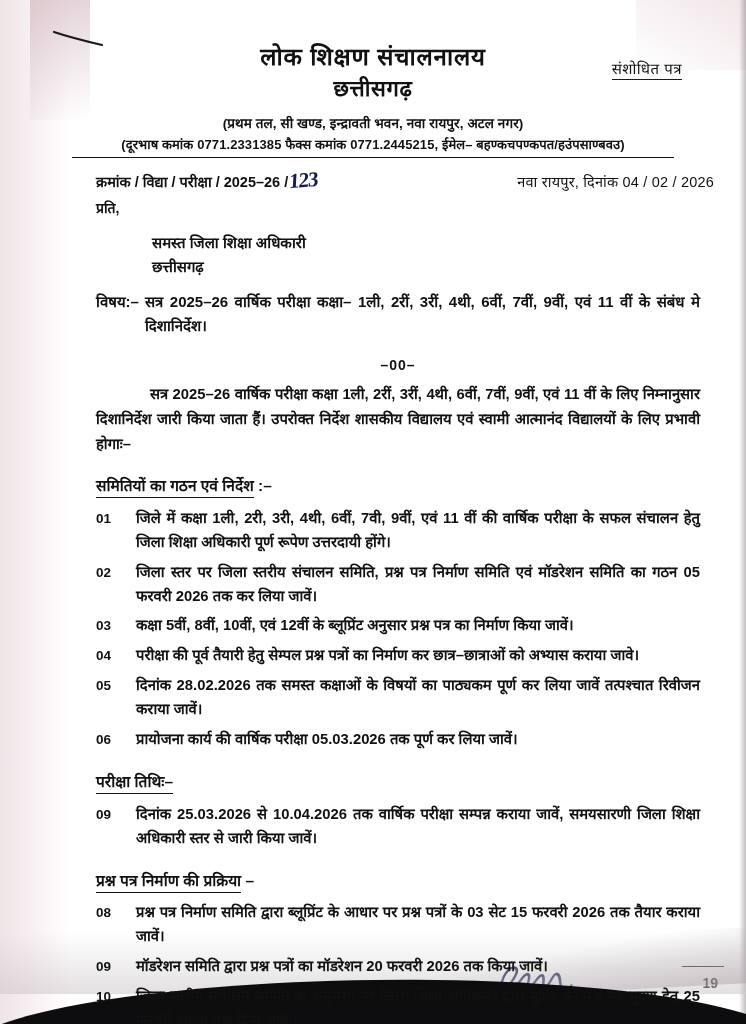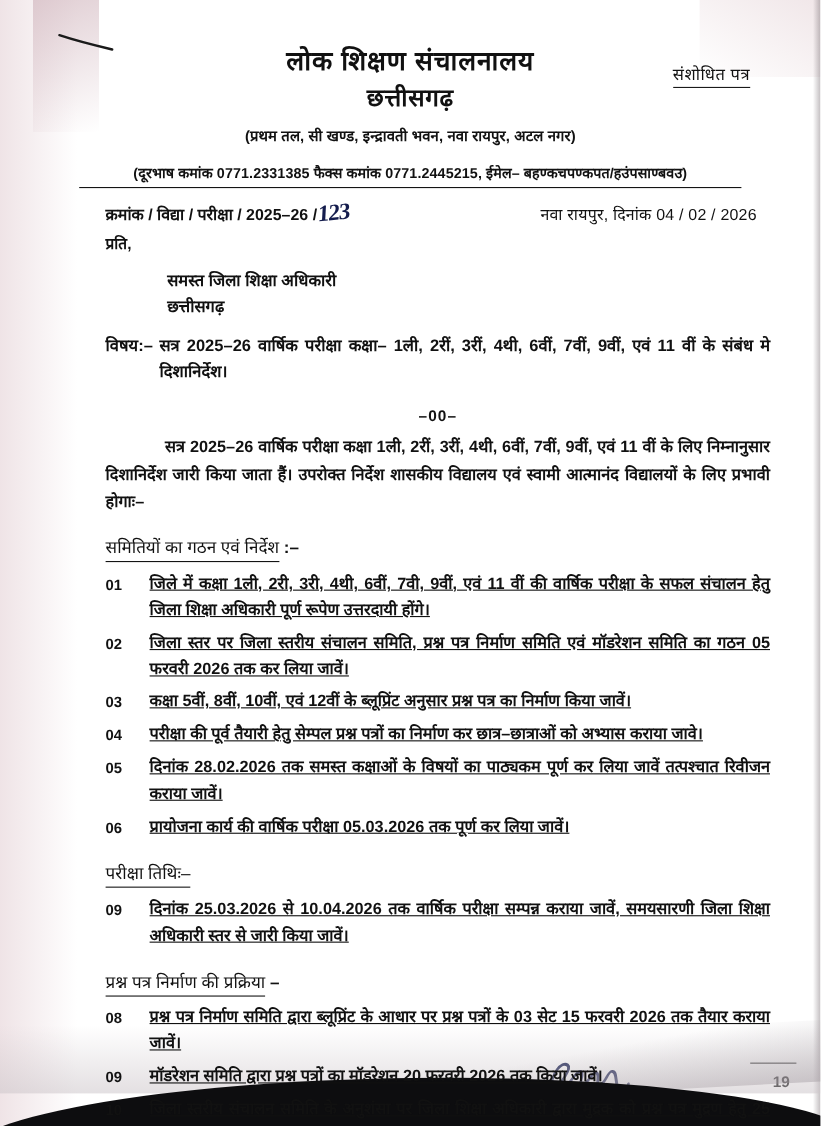--- a/index.html
+++ b/index.html
@@ -112,33 +112,33 @@
   }
   .hdr-addr {
     font-size: 13.5px;
     font-weight: 700;
     margin-top: 10px;
     letter-spacing: 0.1px;
   }
   .hdr-contact {
     font-size: 13px;
     font-weight: 700;
-    margin-top: 16px;
+    margin-top: 3px;
     letter-spacing: 0.1px;
   }
   .rule-full {
     width: 602px;
     margin: 4px auto 0 auto;
     border-top: 1.7px solid #141414;
   }
   .refline {
     display: flex;
     align-items: flex-end;
     margin: 8px 0 0 0;
-    padding: 0 58px 0 96px;
+    padding: 0 32px 0 96px;
     font-size: 14.5px;
     font-weight: 700;
   }
   .ref-left { white-space: nowrap; }
   .ref-hand {
     font-family: "Liberation Serif", "DejaVu Serif", serif;
     font-size: 21px;
     font-weight: 700;
     color: #141c4d;
     display: inline-block;
@@ -197,21 +197,21 @@
     font-size: 14.8px;
     font-weight: 700;
     line-height: 1.66;
     text-align: justify;
     text-indent: 54px;
     margin-top: 2px;
   }
   .sec-head {
     display: inline-block;
     font-size: 15.5px;
-    font-weight: 400;
+    font-weight: 700;
     margin-top: 20px;
     border-bottom: 1.6px solid #141414;
     padding-bottom: 1px;
     line-height: 1.3;
   }
   .sec-head-tail {
     font-size: 15.5px;
     font-weight: 700;
     border: none;
   }
@@ -229,21 +229,20 @@
   .item-num {
     flex: 0 0 40px;
     white-space: nowrap;
     font-size: 13.5px;
     font-weight: 700;
     padding-top: 1px;
   }
   .item-text {
     flex: 1 1 auto;
     text-align: justify;
-    text-decoration: underline;
   }
   .sig {
     position: absolute;
     left: 494px; top: 956px;
     font-family: "Liberation Serif", "DejaVu Serif", serif;
     font-size: 30px;
     color: #182052;
     transform: rotate(-6deg) skewX(-14deg);
     letter-spacing: -3px;
     font-weight: 400;

